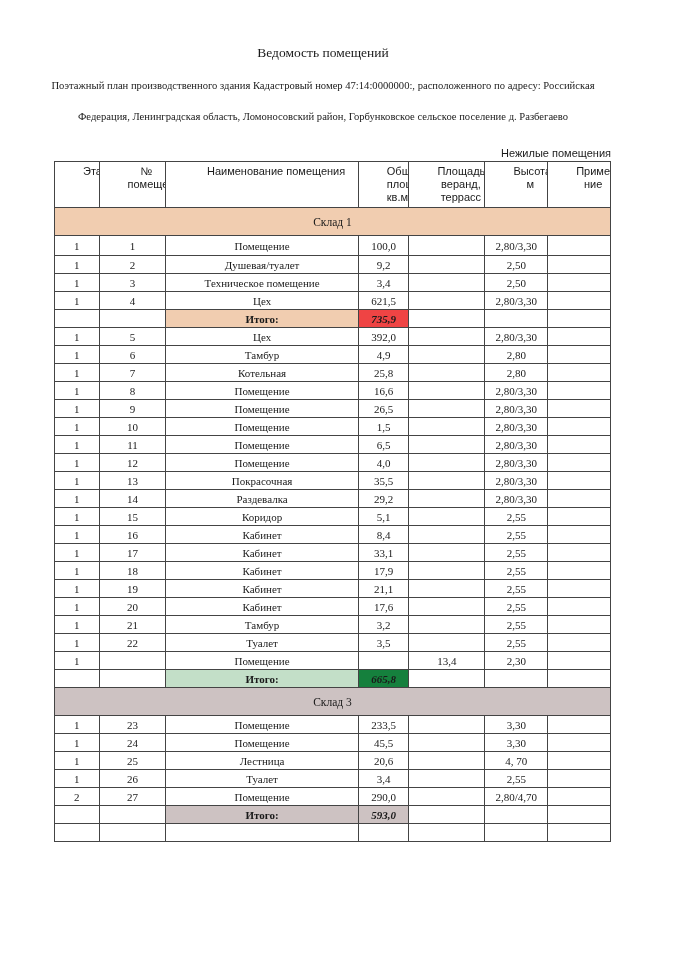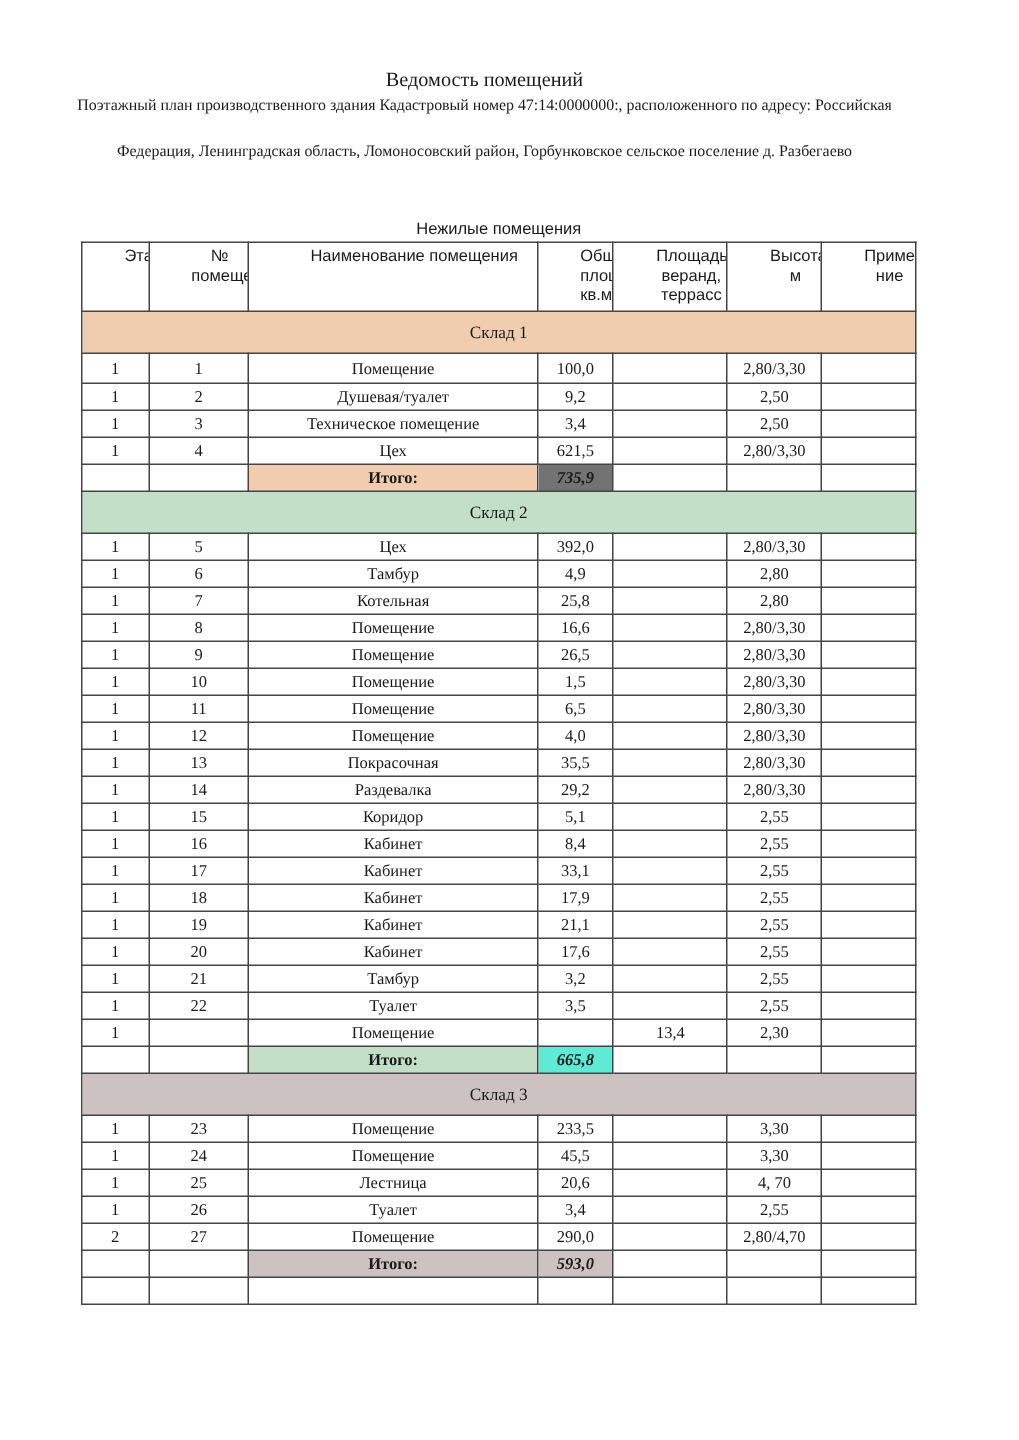--- a/index.html
+++ b/index.html
@@ -1,20 +1,20 @@
 <!DOCTYPE html>
 <html><head>
 <meta charset="utf-8">
 <style>
   html, body { margin: 0; padding: 0; background: #ffffff; }
   body { width: 679px; height: 960px; position: relative; overflow: hidden; color: #1a1a1a; }
   .header { position: absolute; left: 0; top: 44px; width: 646px; text-align: center; font-family: "Liberation Serif", serif; }
   .title { font-size: 13.5px; line-height: 17px; }
-  .subtitle { font-size: 10.6px; line-height: 14px; margin-top: 3px; }
-  .caption { position: absolute; left: 54px; width: 557px; top: 147px; text-align: center; font-family: "Liberation Sans", sans-serif; font-size: 11px; }
+  .subtitle { font-size: 10.6px; line-height: 14px; margin-top: 18px; }
+  .caption { position: absolute; left: 54px; width: 557px; top: 147px; text-align: right; font-family: "Liberation Sans", sans-serif; font-size: 11px; }
   table { position: absolute; left: 54px; top: 161px; width: 557px; border-collapse: collapse; table-layout: fixed; }
   td, th { border: 1px solid #444; padding: 0; font-family: "Liberation Serif", serif; font-size: 11px; text-align: center; vertical-align: middle; overflow: hidden; white-space: nowrap; }
   th { font-family: "Liberation Sans", sans-serif; font-weight: normal; vertical-align: top; line-height: 13px; padding-top: 3px; height: 42px; white-space: normal; padding-left: 28px; }
   th.right { text-align: right; padding-right: 2px; }
   tr.section td { height: 27px; font-size: 11.5px; }
   tr.row td { height: 17px; }
   tr.row.tall td { height: 19px; }
   td.total-label { font-weight: bold; text-align: center; }
   td.total-value { font-weight: bold; font-style: italic; }
 </style>
@@ -87,27 +87,24 @@
         <td>Цех</td>
         <td>621,5</td>
         <td></td>
         <td>2,80/3,30</td>
         <td></td>
       </tr>
       <tr class="row">
         <td></td>
         <td></td>
         <td style="background:#f1cdb0" class="total-label">Итого:</td>
-        <td style="background:#737373" class="total-value">735,9</td>
-        <td></td>
-        <td></td>
-        <td></td>
-      </tr>
-      <tr class="section">
-        <td style="background:#c3dfc8" colspan="7">Склад  2</td>
+        <td style="background:#ef4444" class="total-value">735,9</td>
+        <td></td>
+        <td></td>
+        <td></td>
       </tr>
       <tr class="row">
         <td>1</td>
         <td>5</td>
         <td>Цех</td>
         <td>392,0</td>
         <td></td>
         <td>2,80/3,30</td>
         <td></td>
       </tr>
@@ -270,21 +267,21 @@
         <td>Помещение</td>
         <td></td>
         <td>13,4</td>
         <td>2,30</td>
         <td></td>
       </tr>
       <tr class="row">
         <td></td>
         <td></td>
         <td style="background:#c3dfc8" class="total-label">Итого:</td>
-        <td style="background:#5eead4" class="total-value">665,8</td>
+        <td style="background:#15803d" class="total-value">665,8</td>
         <td></td>
         <td></td>
         <td></td>
       </tr>
       <tr class="section">
         <td style="background:#cdc2c2" colspan="7">Склад 3</td>
       </tr>
       <tr class="row">
         <td>1</td>
         <td>23</td>

